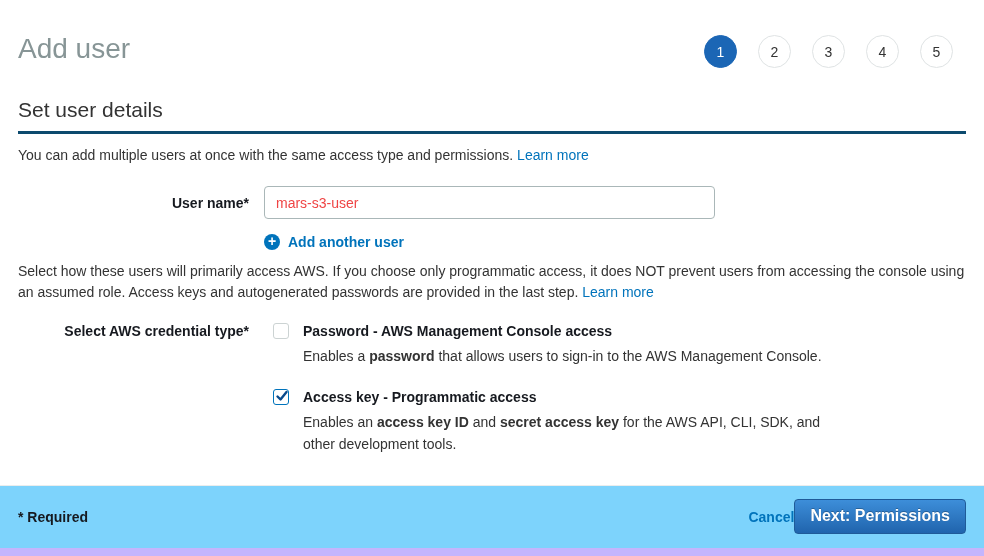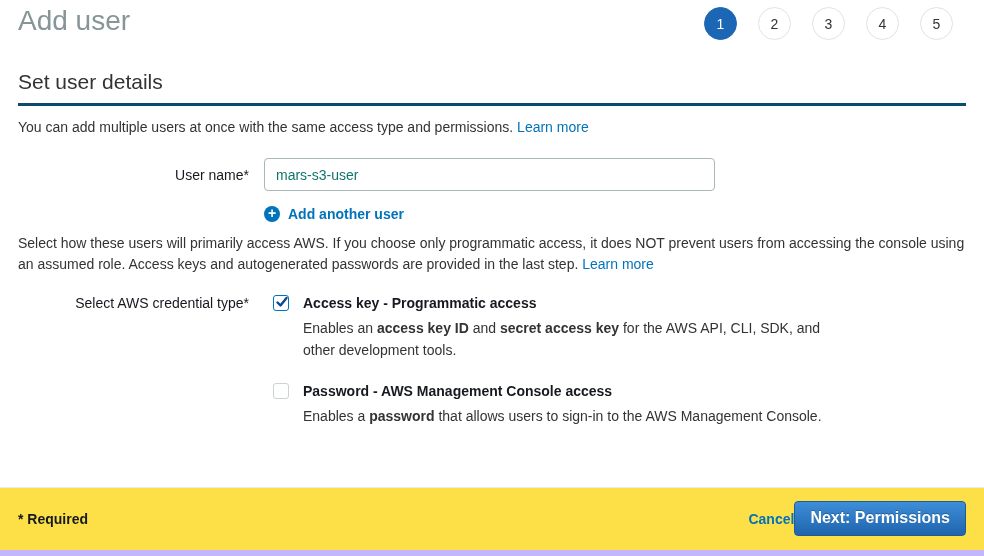--- a/index.html
+++ b/index.html
@@ -13,21 +13,21 @@
     position: relative;
     overflow: hidden;
   }
   .page { padding: 0 18px; }
 
   
   .header {
     display: flex;
     justify-content: space-between;
     align-items: flex-start;
-    padding-top: 4px;
+    padding-top: 32px;
   }
   .page-title {
     font-size: 28px;
     font-weight: 400;
     color: #879596;
     line-height: 34px;
   }
   .steps { display: flex; gap: 21px; padding-top: 3px; padding-right: 13px; }
   .step {
     width: 33px; height: 33px;
@@ -57,33 +57,33 @@
 
   .intro { margin-top: 11px; line-height: 21px; color: #333; }
   a.link { color: #0073bb; text-decoration: none; cursor: pointer; }
 
   
   .form-row { display: flex; align-items: center; margin-top: 20px; }
   .form-label {
     width: 246px;
     text-align: right;
     padding-right: 15px;
-    font-weight: normal;
+    font-weight: bold;
     color: #16191f;
     flex-shrink: 0;
   }
   .form-label.top { align-self: flex-start; padding-top: 1px; }
   .text-input {
     width: 451px; height: 33px;
     border: 1px solid #aab7b8;
     border-radius: 4px;
     padding: 4px 11px;
     font-size: 14px;
     font-family: "Liberation Sans", "DejaVu Sans", sans-serif;
-    color: #0f766e;
+    color: #ef4444;
     outline: none;
   }
   .add-user-row {
     margin-left: 246px;
     margin-top: 15px;
     display: inline-flex;
     align-items: center;
     gap: 8px;
     cursor: pointer;
   }
@@ -122,22 +122,22 @@
   .checkbox.checked .check { display: block; }
   .option-body { margin-left: 14px; }
   .option-title { font-weight: bold; color: #16191f; line-height: 18px; }
   .option-desc { margin-top: 5px; line-height: 22px; max-width: 528px; color: #333; }
 
   
   .footer {
     position: absolute;
     left: 0; right: 0; bottom: 0;
     border-top: 1px solid #eaeded;
-    border-bottom: 6px solid #c4b5fd;
-    background: #fde047;
+    border-bottom: 8px solid #c4b5fd;
+    background: #7dd3fc;
     padding: 13px 18px 14px 18px;
     display: flex;
     align-items: center;
     justify-content: space-between;
   }
   .required-note { font-weight: bold; color: #16191f; }
   .footer-actions { display: flex; align-items: center; }
   .cancel-link { color: #0073bb; font-weight: bold; cursor: pointer; }
   .next-button {
     background: linear-gradient(#3d8ed9, #2064ad);
@@ -194,38 +194,38 @@
   </div>
 
   
   <p class="intro"><span>Select how these users will primarily access AWS. If you choose only programmatic access, it does NOT prevent users from accessing the console using an assumed role. Access keys and autogenerated passwords are provided in the last step. </span><a class="link">Learn more</a></p>
 
   <div class="cred-row">
     <label class="form-label top">Select AWS credential type*</label>
     <div class="options">
 
       <div class="option">
+        <div class="checkbox">
+          
+        </div>
+        <div class="option-body">
+          <div class="option-title">Password - AWS Management Console access</div>
+          <div class="option-desc"><span>Enables a </span><b>password</b><span> that allows users to sign-in to the AWS Management Console.</span></div>
+        </div>
+      </div>
+
+      <div class="option">
         <div class="checkbox checked">
           <svg class="check" width="14" height="14" viewBox="0 0 14 14">
               <path d="M2.5 7.5 L5.5 10.5 L11.5 3" stroke="#0a4a8c" stroke-width="2.4" fill="none" stroke-linecap="round" stroke-linejoin="round"></path>
             </svg>
         </div>
         <div class="option-body">
           <div class="option-title">Access key - Programmatic access</div>
           <div class="option-desc"><span>Enables an </span><b>access key ID</b><span> and </span><b>secret access key</b><span> for the AWS API, CLI, SDK, and other development tools.</span></div>
-        </div>
-      </div>
-
-      <div class="option">
-        <div class="checkbox">
-          
-        </div>
-        <div class="option-body">
-          <div class="option-title">Password - AWS Management Console access</div>
-          <div class="option-desc"><span>Enables a </span><b>password</b><span> that allows users to sign-in to the AWS Management Console.</span></div>
         </div>
       </div>
 
     </div>
   </div>
 
 </div>
 
 <div class="footer">
   <span class="required-note">* Required</span>

